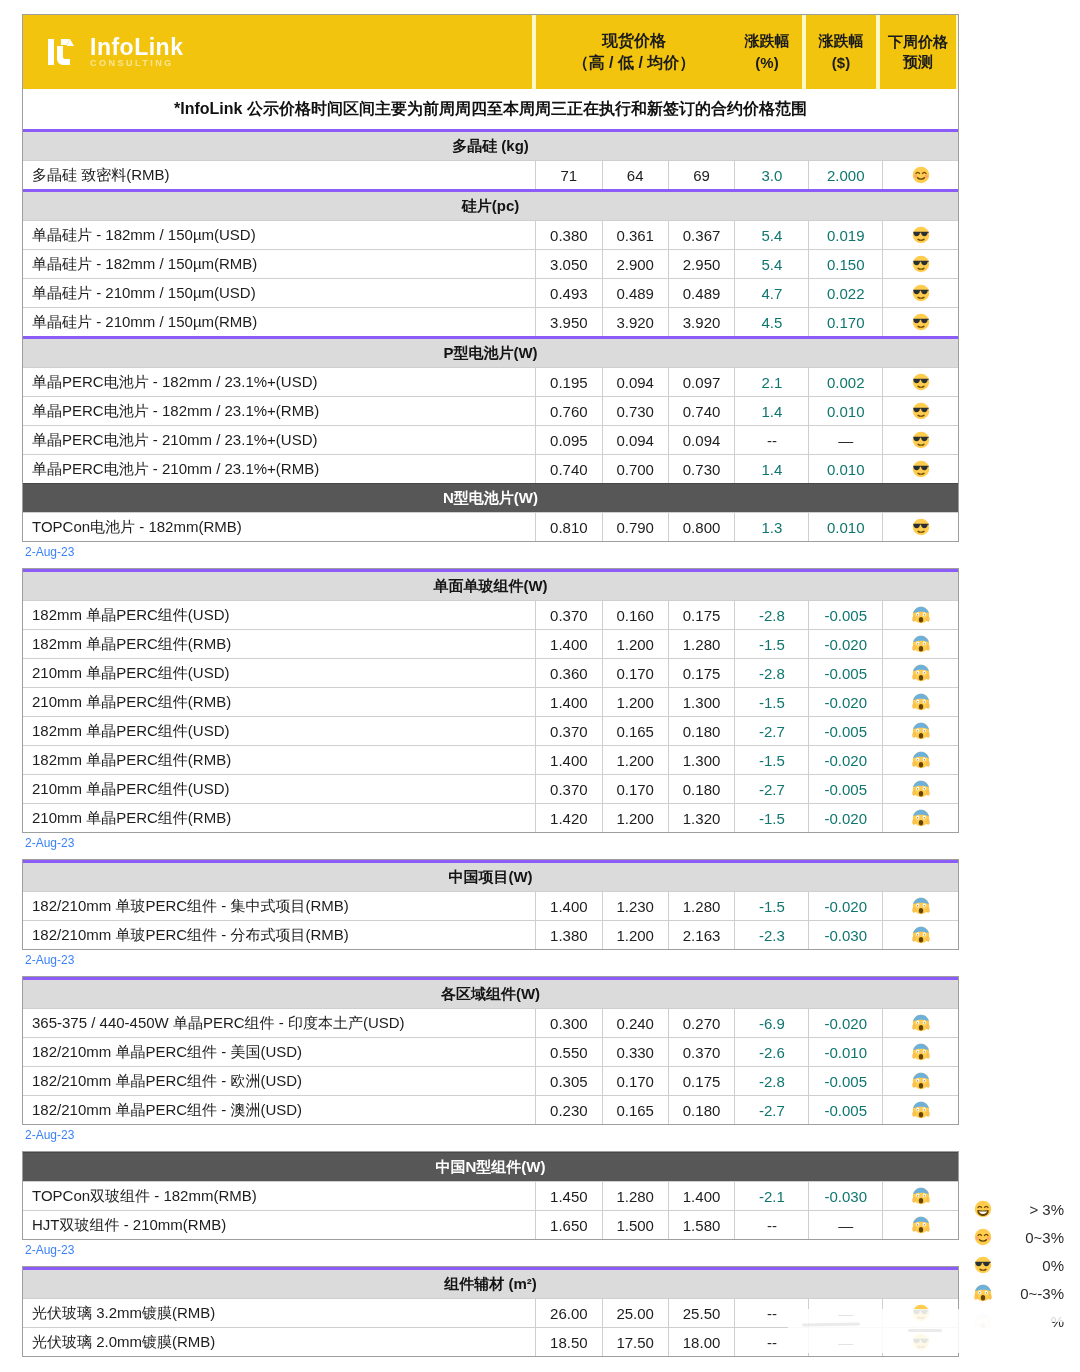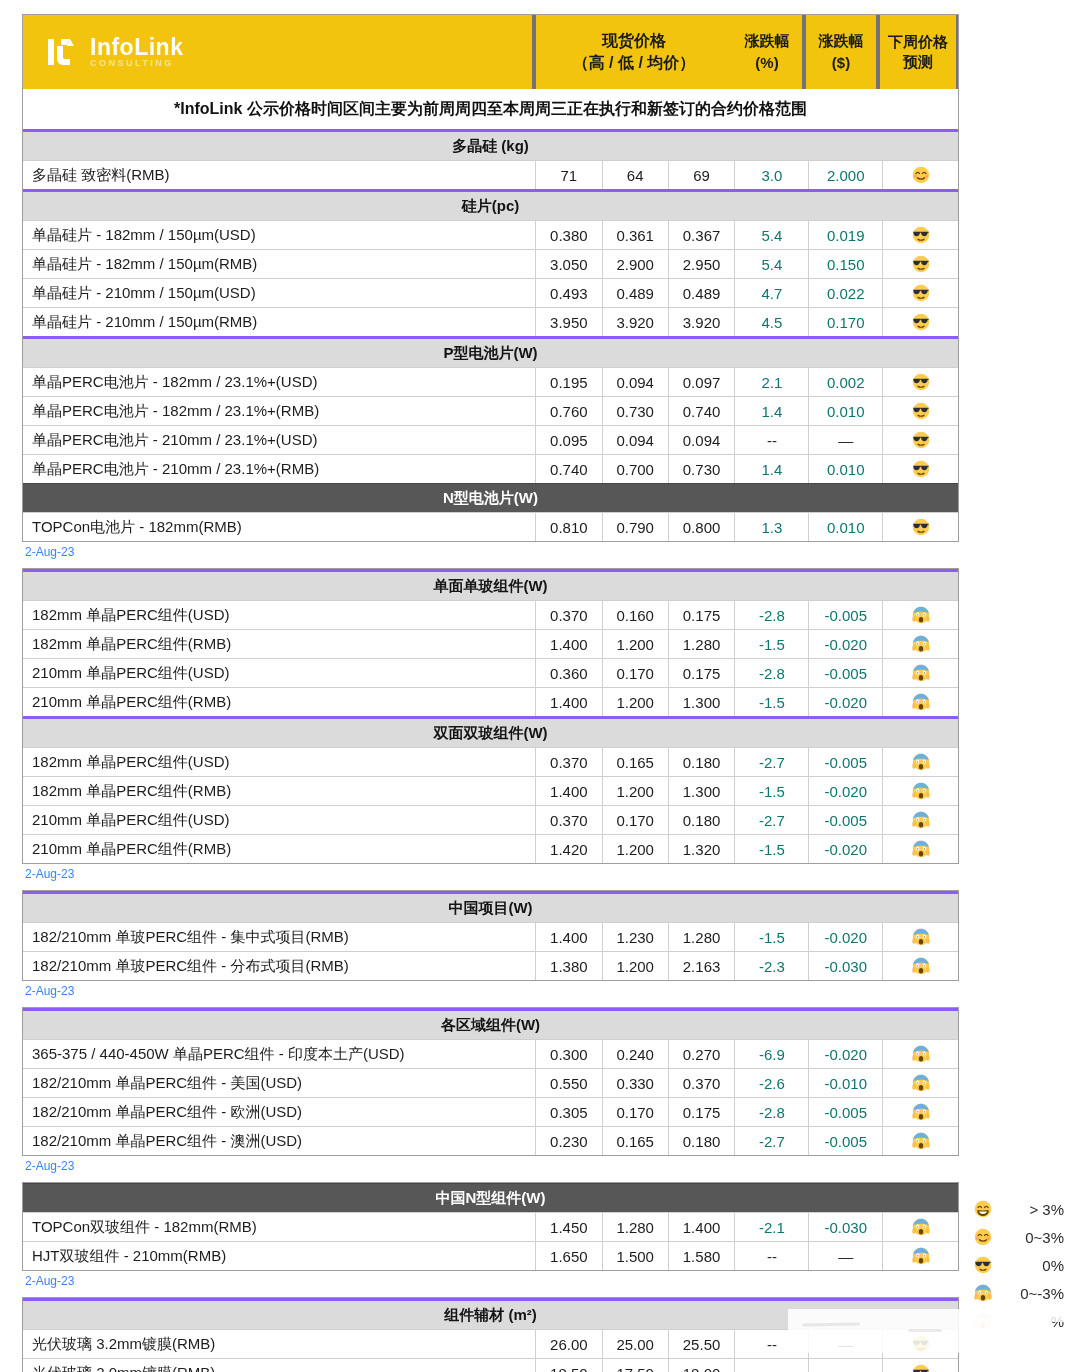--- a/index.html
+++ b/index.html
@@ -5,21 +5,21 @@
   html,body{margin:0;padding:0;background:#ffffff;}
   .page{position:relative;width:1080px;height:1372px;background:#ffffff;
         font-family:"Liberation Sans","DejaVu Sans",sans-serif;overflow:hidden;}
   .table-col{position:absolute;left:22px;top:14px;width:937px;}
 
   .block{border:1px solid #9e9e9e;background:#fff;}
   .block + .date, .date{height:20px;font-size:12px;color:#3b82f6;padding:3px 0 0 3px;box-sizing:border-box;}
   .block-wrap{margin-bottom:6px;}
 
   
-  .yhead{display:flex;height:74px;background:#737373;}
+  .yhead{display:flex;height:74px;background:#fef9c3;}
   .ycell{background:#f2c40e;display:flex;flex-direction:column;align-items:center;justify-content:center;
          color:#1b1b1b;font-weight:bold;}
   .ycell.logo{width:509px;margin-right:4px;align-items:flex-start;justify-content:center;padding-left:18px;box-sizing:border-box;}
   .ycell.spot{width:196px;margin-right:0;font-size:16px;line-height:22px;}
   .ycell.pct{width:70px;margin-right:4px;font-size:15px;line-height:22px;}
   .ycell.usd{width:70px;margin-right:4px;font-size:15px;line-height:22px;}
   .ycell.fc{width:76px;font-size:15px;line-height:20px;text-align:center;padding:17px 4px;box-sizing:border-box;}
 
   .brand{display:flex;align-items:center;gap:9px;}
   .brand-name{color:#fff;font-size:23px;font-weight:bold;letter-spacing:.5px;line-height:22px;}
@@ -369,21 +369,20 @@
                     <ellipse cx="32.2" cy="26" rx="2.6" ry="5" fill="#FFCC4D" stroke="#E8A33D" stroke-width="1"></ellipse>
                     <ellipse cx="11.5" cy="17" rx="3" ry="4.2" fill="#fff"></ellipse>
                     <ellipse cx="24.5" cy="17" rx="3" ry="4.2" fill="#fff"></ellipse>
                     <circle cx="11.5" cy="17.6" r="1.2" fill="#664500"></circle>
                     <circle cx="24.5" cy="17.6" r="1.2" fill="#664500"></circle>
                     <ellipse cx="18" cy="27.5" rx="4.4" ry="5.6" fill="#664500"></ellipse>
                   </svg>
                 </span>
               </div>
             </div>
-            <div class="sec">双面双玻组件(W)</div>
             <div class="trow">
               <div class="cell lbl">182mm 单晶PERC组件(USD)</div>
               <div class="cell c-high">0.370</div>
               <div class="cell c-low">0.165</div>
               <div class="cell c-avg">0.180</div>
               <div class="cell c-pct down">-2.7</div>
               <div class="cell c-usd down">-0.005</div>
               <div class="cell c-fc">
                 <span class="emoji">
                   <svg width="18" height="18" viewBox="0 0 36 36">

